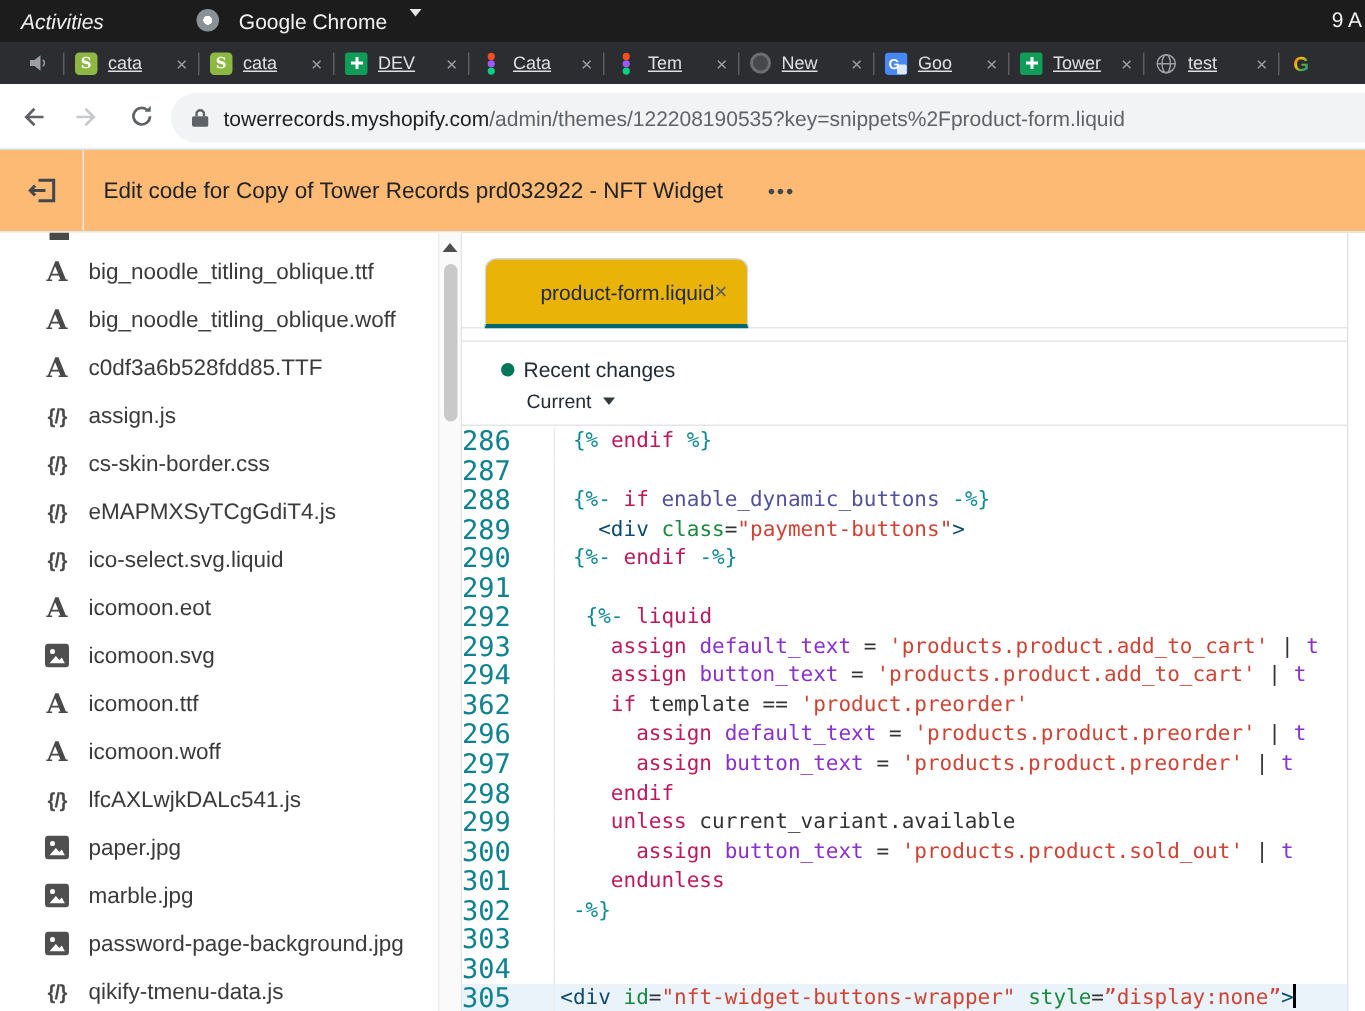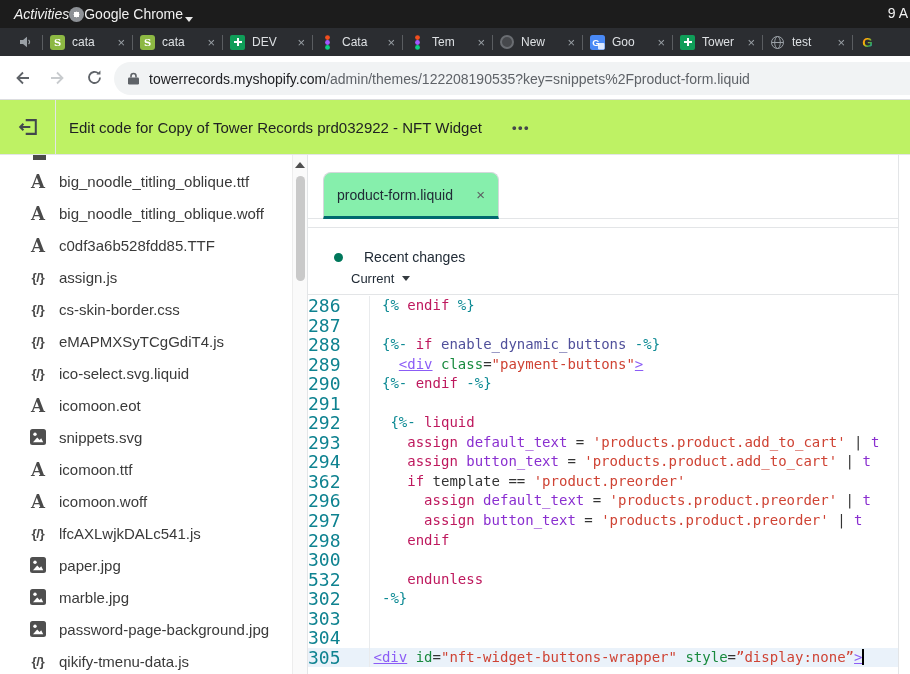--- a/index.html
+++ b/index.html
@@ -3,36 +3,36 @@
 <meta charset="utf-8">
 <style>
   * { margin:0; padding:0; box-sizing:border-box; }
   html,body { width:910px; height:674px; overflow:hidden; background:#fff;
     font-family:"Liberation Sans", sans-serif; }
 
   
   .gnome-bar { height:28px; background:#1c1c1c; color:#f1f1f1; display:flex;
     align-items:center; position:relative; font-size:14px; }
   .activities { margin-left:14px;font-style:italic; }
-  .app-menu { display:flex; align-items:flex-end; gap:0; }
+  .app-menu { display:flex; align-items:flex-start; gap:13px; margin-left:62px; }
   .chrome-mini { width:15px; height:15px; border-radius:50%;
     background:radial-gradient(circle at 50% 50%, #ffffff 0 27%, #8d9196 29% 100%);
     border:1px solid #6f7control3; }
   .menu-caret { width:0; height:0; border-left:4px solid transparent;
     border-right:4px solid transparent; border-top:5px solid #e8e8e8; margin-left:2px; }
   .clock { position:absolute; right:2px; top:5px; white-space:nowrap; }
 
   
   .tab-strip { height:28px; background:#2b2d31; display:flex; align-items:center; overflow:hidden; }
   .audio-ind { margin:0 10px 0 18px; flex:none; display:flex; }
   .tsep { width:1px; height:15px; background:#5a5d61; flex:none; }
   .btab { display:flex; align-items:center; width:89px; padding:0 7px; height:28px;
     color:#dde0e3; font-size:12px; flex:none; cursor:pointer; }
   .btab.partial { width:40px; }
-  .tlabel { flex:1; overflow:hidden; white-space:nowrap; margin-right:4px; }
+  .tlabel { flex:1; overflow:hidden; white-space:nowrap; margin-right:4px;text-decoration:underline; }
   .tclose { color:#9aa0a6; font-size:13px; flex:none; }
   .fav { width:15px; height:15px; margin-right:7px; flex:none; display:flex;
     align-items:center; justify-content:center; }
   .fav-shopify { background:#8db843; border-radius:3px; color:#fff; font-weight:bold;
     font-size:10px; font-family:"DejaVu Serif", serif; }
   .fav-sheets { background:#0f9d58; border-radius:2px; }
   .fav-sheets i { display:block; width:8px; height:8px;
     background:linear-gradient(#fff,#fff) center/8px 2px no-repeat,
                linear-gradient(#fff,#fff) center/2px 8px no-repeat; }
   .fav-dark { background:#46484c; border-radius:50%; border:2px solid #6a6d72; width:14px; height:14px; }
@@ -43,21 +43,21 @@
   .nav-btn { width:28px; height:28px; display:flex; align-items:center;
     justify-content:center; margin-left:8px; flex:none; }
   .omnibox { position:absolute; left:114px; right:-24px; top:6px; height:33px;
     background:#f1f3f4; border-radius:17px; display:flex; align-items:center;
     padding-left:14px; font-size:14px; }
   .url-domain { color:#202124; }
   .url-path { color:#5f6368; }
   .lock { margin-right:10px; display:flex; flex:none; }
 
   
-  .app-header { height:55px; background:#bef264; border-bottom:1px solid #e3e5e7;
+  .app-header { height:55px; background:#fdba74; border-bottom:1px solid #e3e5e7;
     display:flex; align-items:center; position:relative; }
   .exit-btn { width:56px; height:100%; display:flex; align-items:center;
     justify-content:center; border-right:1px solid #e3e5e7; flex:none; }
   .page-title { margin-left:13px; font-size:15px; color:#202223; }
   .more-btn { margin-left:30px; color:#44474a; font-size:13px; letter-spacing:1.5px;
     font-weight:bold; }
 
   
   .content { display:flex; height:519px; }
 
@@ -78,29 +78,29 @@
   .sarrow { width:0; height:0; border-left:5px solid transparent; border-right:5px solid transparent;
     border-bottom:6px solid #4f4f4f; margin:7px auto 0; }
   .sthumb { position:absolute; top:21px; left:3px; width:9px; height:105px;
     background:#c9c9c9; border-radius:5px; }
 
   
   .editor { flex:1; margin-right:11px; border-right:1px solid #e3e5e7; overflow:hidden;
     background:#fff; display:flex; flex-direction:column; }
   .etabbar { height:64px; border-bottom:1px solid #e3e5e7; display:flex;
     align-items:flex-end; padding-left:15px; flex:none; }
-  .etab { width:176px; height:47px; background:#86efac; border:1px solid #d4d8db;
+  .etab { width:176px; height:47px; background:#eab308; border:1px solid #d4d8db;
     border-bottom:3px solid #00696e; border-radius:8px 8px 0 0; display:flex;
-    align-items:center; justify-content:space-between; padding:0 13px;
+    align-items:center; justify-content:flex-end; padding:0 13px;
     margin-bottom:-1px; cursor:pointer; }
   .etab-label { font-size:14px; color:#212b36; }
   .etab-close { font-size:15px; color:#5c5f62; }
   .panel { margin-top:8px; border-top:1px solid #e3e5e7; border-bottom:1px solid #e3e5e7;
     padding:10px 0 8px 26px; flex:none; }
-  .panel-row1 { display:flex; align-items:center; gap:21px;margin-top:11px; }
+  .panel-row1 { display:flex; align-items:center; gap:6px; }
   .bullet { width:9px; height:9px; border-radius:50%; background:#00775b; flex:none; }
   .panel-label { font-size:14px; color:#212b36; }
   .panel-row2 { margin-top:6px; padding-left:17px; display:flex; align-items:center;
     gap:8px; cursor:pointer; }
   .version-label { font-size:13px; color:#212b36; }
   .dd-caret { width:0; height:0; border-left:4.5px solid transparent;
     border-right:4.5px solid transparent; border-top:5.5px solid #343a3f; }
 
   
   .codearea { flex:1; overflow:hidden; padding-top:1px; cursor:text; }
@@ -108,21 +108,21 @@
     font-family:"DejaVu Sans Mono", monospace; font-size:14px; }
   .cl.active { background:#eaf2fa; }
   .ln { flex:0 0 51px; text-align:right; padding-right:28px; color:#0e8290;
     font-size:18px; border-right:1px solid #e9ebed; }
   .cc { padding-left:4px; color:#333; }
   .tk-liq { color:#0d8a94; }
   .tk-kw { color:#be185d; font-weight:normal; }
   .tk-var { color:#8a2fd0; }
   .tk-var2 { color:#50509b; }
   .tk-str { color:#cf4334; }
-  .tk-tag { color:#8b5cf6;text-decoration:underline; }
+  .tk-tag { color:#0c4a6e; }
   .tk-attr { color:#188a3e; }
   .tk-plain { color:#333; }
   .caret { display:inline-block; width:1.5px; height:16px; background:#000;
     vertical-align:-3px; }
 </style>
 </head>
 <body>
 
 <div class="gnome-bar">
   <span class="activities">Activities</span>
@@ -321,21 +321,21 @@
           <span class="fname">icomoon.eot</span>
         </div>
         <div class="frow">
           <span class="fi fi-image">
             <svg width="16" height="16" viewBox="0 0 16 16">
               <rect width="16" height="16" rx="2.5" fill="#4f4f4f"></rect>
               <circle cx="5" cy="5.3" r="1.7" fill="#fff"></circle>
               <path d="M3 13.2 7.2 8.4l2.4 2.6 1.6-1.7 2 3.9z" fill="#fff"></path>
             </svg>
           </span>
-          <span class="fname">snippets.svg</span>
+          <span class="fname">icomoon.svg</span>
         </div>
         <div class="frow">
           <span class="fi fi-font">A</span>
           <span class="fname">icomoon.ttf</span>
         </div>
         <div class="frow">
           <span class="fi fi-font">A</span>
           <span class="fname">icomoon.woff</span>
         </div>
         <div class="frow">
@@ -407,22 +407,23 @@
         <div class="cl"><span class="ln">289</span><span class="cc"><span class="tk-plain">   </span><span class="tk-tag">&lt;div</span><span class="tk-plain"> </span><span class="tk-attr">class</span><span class="tk-plain">=</span><span class="tk-str">"payment-buttons"</span><span class="tk-tag">&gt;</span></span></div>
         <div class="cl"><span class="ln">290</span><span class="cc"><span class="tk-plain"> </span><span class="tk-liq">{%-</span><span class="tk-plain"> </span><span class="tk-kw">endif</span><span class="tk-plain"> </span><span class="tk-liq">-%}</span></span></div>
         <div class="cl"><span class="ln">291</span><span class="cc"></span></div>
         <div class="cl"><span class="ln">292</span><span class="cc"><span class="tk-plain">  </span><span class="tk-liq">{%-</span><span class="tk-plain"> </span><span class="tk-kw">liquid</span></span></div>
         <div class="cl"><span class="ln">293</span><span class="cc"><span class="tk-plain">    </span><span class="tk-kw">assign</span><span class="tk-plain"> </span><span class="tk-var">default_text</span><span class="tk-plain"> = </span><span class="tk-str">'products.product.add_to_cart'</span><span class="tk-plain"> | </span><span class="tk-var">t</span></span></div>
         <div class="cl"><span class="ln">294</span><span class="cc"><span class="tk-plain">    </span><span class="tk-kw">assign</span><span class="tk-plain"> </span><span class="tk-var">button_text</span><span class="tk-plain"> = </span><span class="tk-str">'products.product.add_to_cart'</span><span class="tk-plain"> | </span><span class="tk-var">t</span></span></div>
         <div class="cl"><span class="ln">362</span><span class="cc"><span class="tk-plain">    </span><span class="tk-kw">if</span><span class="tk-plain"> template == </span><span class="tk-str">'product.preorder'</span></span></div>
         <div class="cl"><span class="ln">296</span><span class="cc"><span class="tk-plain">      </span><span class="tk-kw">assign</span><span class="tk-plain"> </span><span class="tk-var">default_text</span><span class="tk-plain"> = </span><span class="tk-str">'products.product.preorder'</span><span class="tk-plain"> | </span><span class="tk-var">t</span></span></div>
         <div class="cl"><span class="ln">297</span><span class="cc"><span class="tk-plain">      </span><span class="tk-kw">assign</span><span class="tk-plain"> </span><span class="tk-var">button_text</span><span class="tk-plain"> = </span><span class="tk-str">'products.product.preorder'</span><span class="tk-plain"> | </span><span class="tk-var">t</span></span></div>
         <div class="cl"><span class="ln">298</span><span class="cc"><span class="tk-plain">    </span><span class="tk-kw">endif</span></span></div>
-        <div class="cl"><span class="ln">300</span></div>
-        <div class="cl"><span class="ln">532</span><span class="cc"><span class="tk-plain">    </span><span class="tk-kw">endunless</span></span></div>
+        <div class="cl"><span class="ln">299</span><span class="cc"><span class="tk-plain">    </span><span class="tk-kw">unless</span><span class="tk-plain"> current_variant.available</span></span></div>
+        <div class="cl"><span class="ln">300</span><span class="cc"><span class="tk-plain">      </span><span class="tk-kw">assign</span><span class="tk-plain"> </span><span class="tk-var">button_text</span><span class="tk-plain"> = </span><span class="tk-str">'products.product.sold_out'</span><span class="tk-plain"> | </span><span class="tk-var">t</span></span></div>
+        <div class="cl"><span class="ln">301</span><span class="cc"><span class="tk-plain">    </span><span class="tk-kw">endunless</span></span></div>
         <div class="cl"><span class="ln">302</span><span class="cc"><span class="tk-plain"> </span><span class="tk-liq">-%}</span></span></div>
         <div class="cl"><span class="ln">303</span><span class="cc"></span></div>
         <div class="cl"><span class="ln">304</span><span class="cc"></span></div>
         <div class="cl active"><span class="ln">305</span><span class="cc"><span class="tk-tag">&lt;div</span><span class="tk-plain"> </span><span class="tk-attr">id</span><span class="tk-plain">=</span><span class="tk-str">"nft-widget-buttons-wrapper"</span><span class="tk-plain"> </span><span class="tk-attr">style</span><span class="tk-plain">=</span><span class="tk-str">”display:none”</span><span class="tk-tag">&gt;</span><span class="caret"></span></span></div>
       </div>
   </div>
 
 </div>
 
 </body></html>

